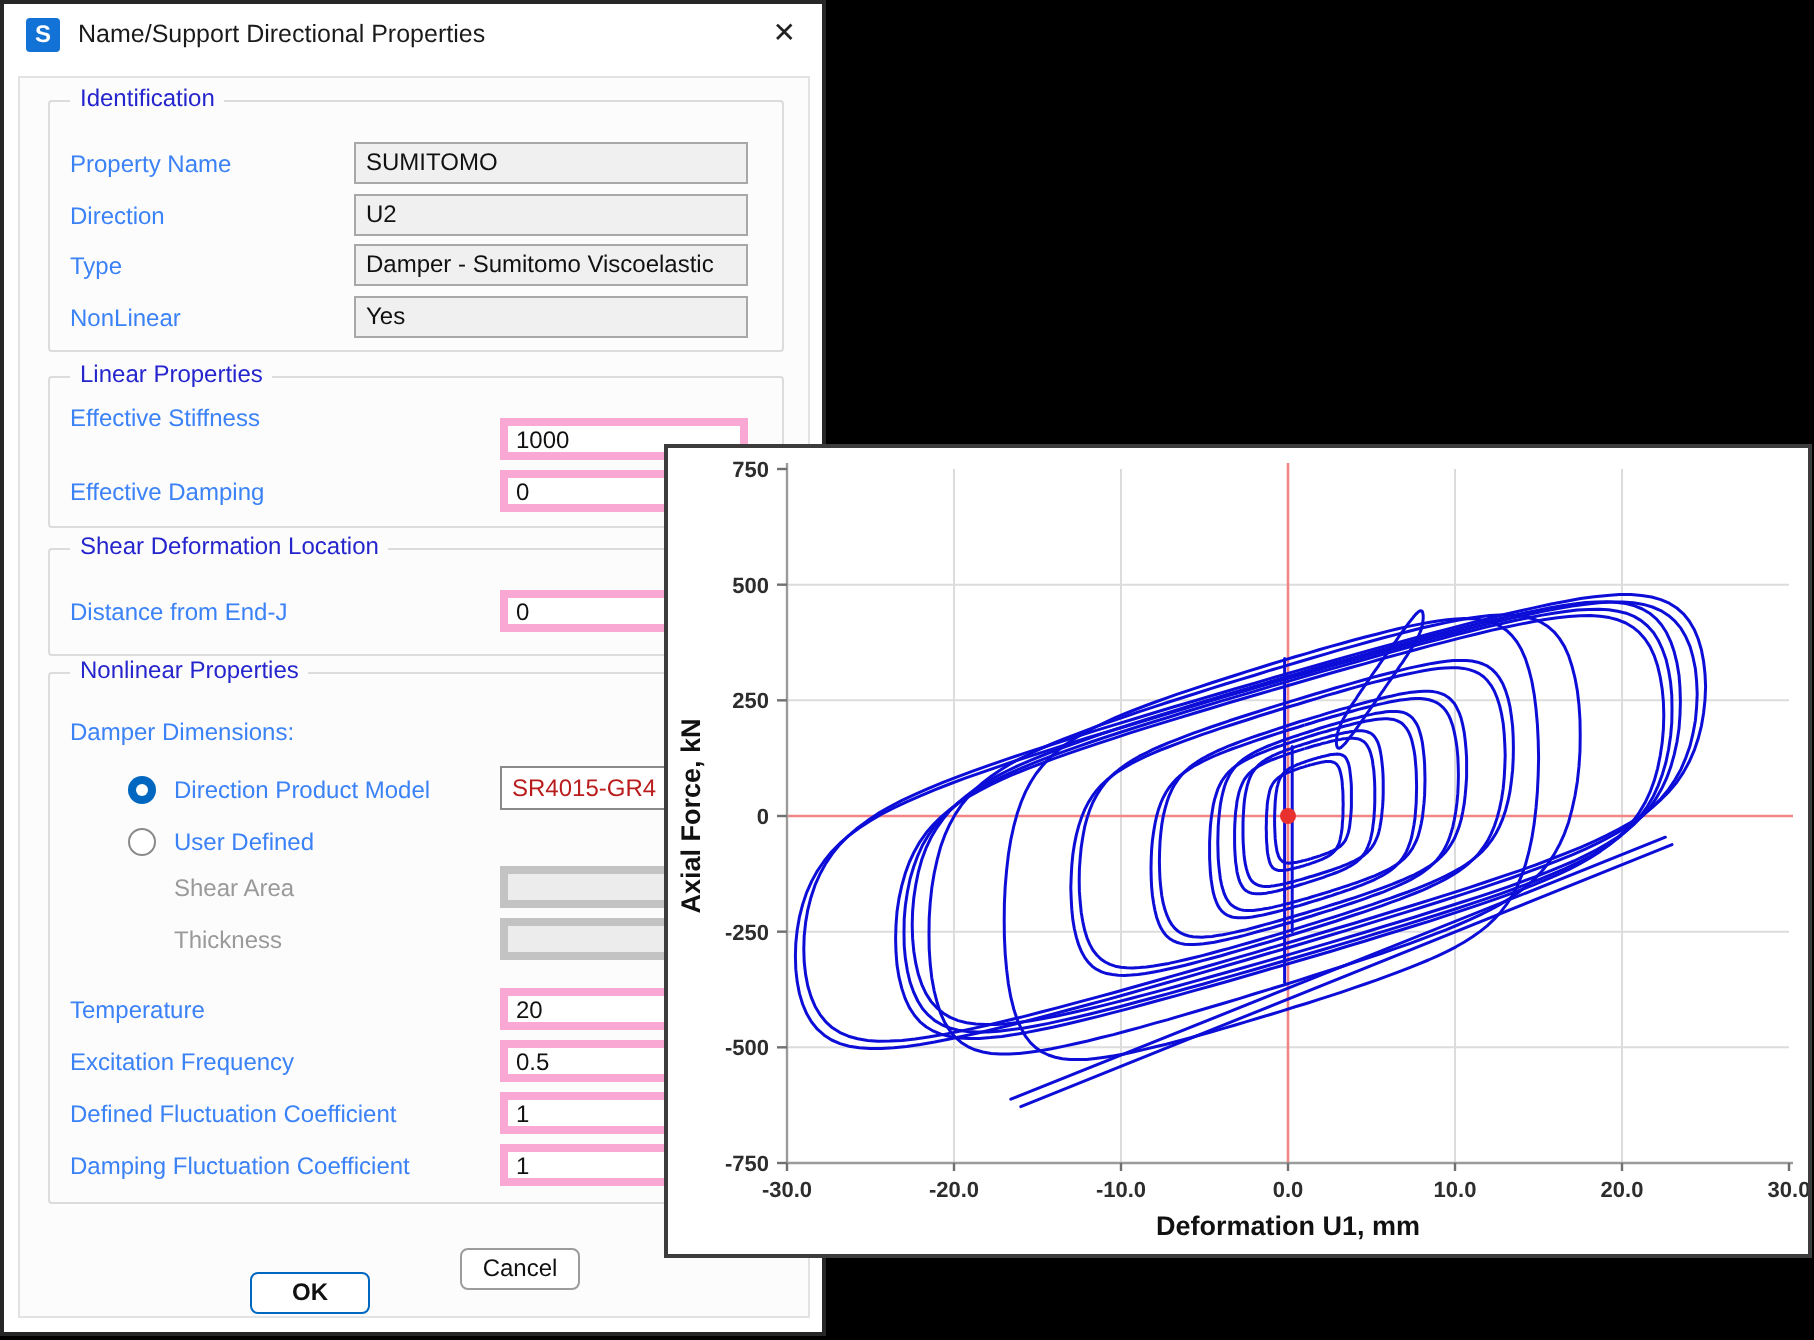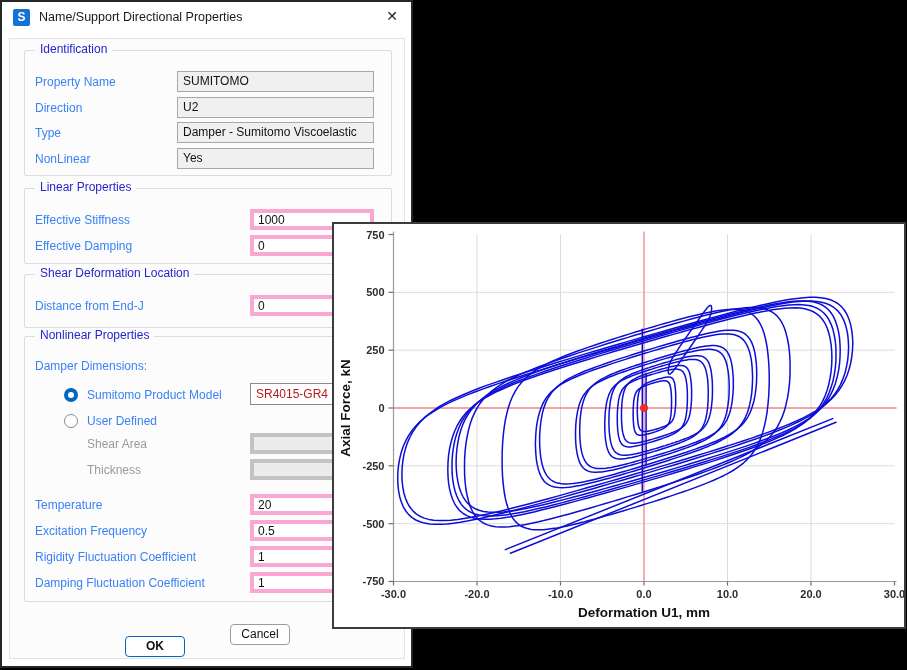--- a/index.html
+++ b/index.html
@@ -66,53 +66,53 @@
     <div class="lbl" style="left:33px;top:99px;">Direction</div>
     <div class="ro" style="top:95px;">U2</div>
     <div class="lbl" style="left:33px;top:124px;">Type</div>
     <div class="ro" style="top:120px;">Damper - Sumitomo Viscoelastic</div>
     <div class="lbl" style="left:33px;top:150px;">NonLinear</div>
     <div class="ro" style="top:146px;">Yes</div>
 
     <div class="group" style="left:22px;top:186px;width:366px;height:74px;">
       <div class="group-caption">Linear Properties</div>
     </div>
-    <div class="lbl" style="left:33px;top:211px;">Effective Stiffness</div>
+    <div class="lbl" style="left:33px;top:200px;">Effective Stiffness</div>
     <input class="ed" style="top: 207px;" value="1000">
     <div class="lbl" style="left:33px;top:237px;">Effective Damping</div>
     <input class="ed" style="top: 233px;" value="0">
 
     <div class="group" style="left:22px;top:272px;width:366px;height:52px;">
       <div class="group-caption">Shear Deformation Location</div>
     </div>
     <div class="lbl" style="left:33px;top:297px;">Distance from End-J</div>
     <input class="ed" style="top: 293px;" value="0">
 
     <div class="group" style="left:22px;top:334px;width:366px;height:264px;">
       <div class="group-caption">Nonlinear Properties</div>
     </div>
     <div class="lbl" style="left:33px;top:357px;">Damper Dimensions:</div>
 
     <div class="radio-on" style="left:62px;top:386px;"></div>
-    <div class="lbl" style="left:85px;top:386px;">Sumitomo Product Model</div>
+    <div class="lbl" style="left:85px;top:386px;">Direction Product Model</div>
     <div class="combo" style="top:381px;">SR4015-GR4</div>
 
     <div class="radio-off" style="left:62px;top:412px;"></div>
     <div class="lbl" style="left:85px;top:412px;">User Defined</div>
 
     <div class="lbl gray" style="left:85px;top:435px;text-align:center;">Shear Area</div>
     <input class="ed dis" style="top: 431px;" disabled="" value="">
     <div class="lbl gray" style="left:85px;top:461px;">Thickness</div>
     <input class="ed dis" style="top: 457px;" disabled="" value="">
 
     <div class="lbl" style="left:33px;top:496px;">Temperature</div>
     <input class="ed" style="top: 492px;" value="20">
     <div class="lbl" style="left:33px;top:522px;">Excitation Frequency</div>
     <input class="ed" style="top: 518px;" value="0.5">
-    <div class="lbl" style="left:33px;top:548px;">Rigidity Fluctuation Coefficient</div>
+    <div class="lbl" style="left:33px;top:548px;">Defined Fluctuation Coefficient</div>
     <input class="ed" style="top: 544px;" value="1">
     <div class="lbl" style="left:33px;top:574px;">Damping Fluctuation Coefficient</div>
     <input class="ed" style="top: 570px;" value="1">
 
     <div class="btn ok" style="left:123px;top:634px;font-weight:bold;">OK</div>
     <div class="btn cancel" style="left:228px;top:622px;">Cancel</div>
   </div>
 
   <div class="chart-window">
     <svg id="chart-svg" width="570" height="403" viewBox="0 0 570 403">

